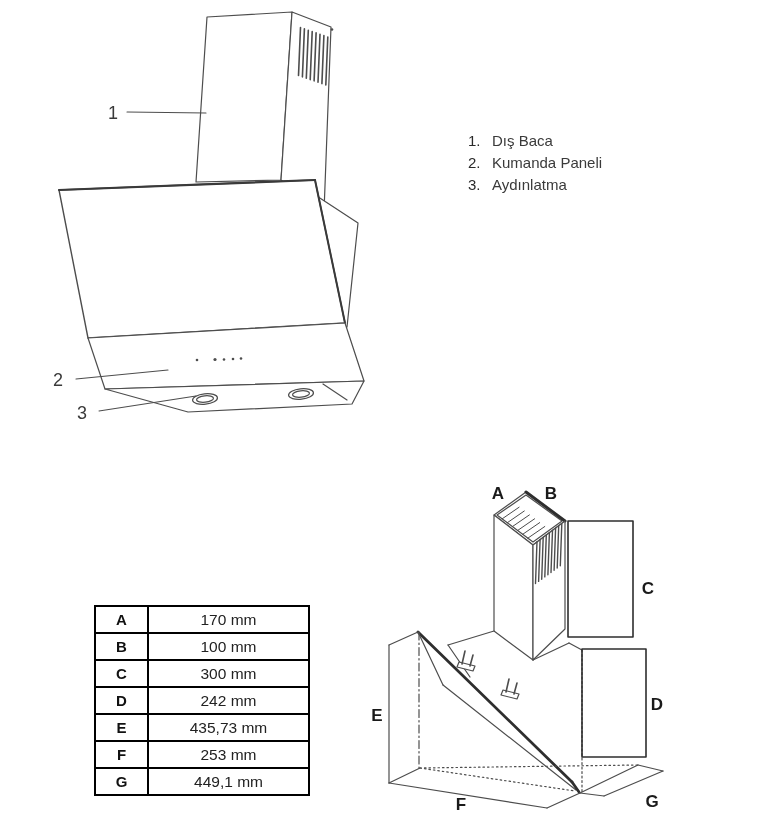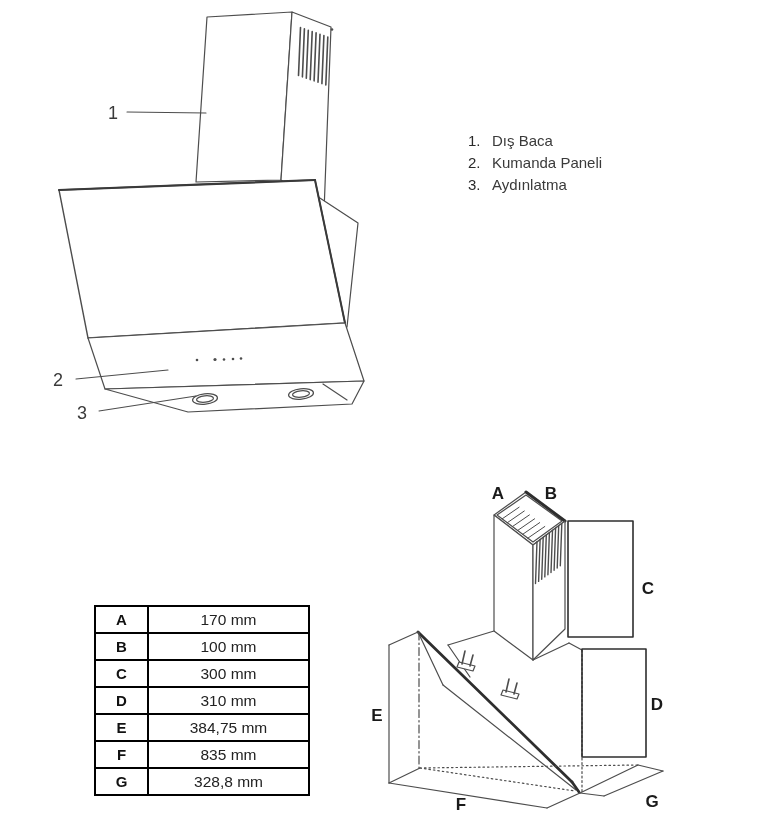--- a/index.html
+++ b/index.html
@@ -206,30 +206,30 @@
       <tr>
         <td class="key">B</td>
         <td class="val">100 mm</td>
       </tr>
       <tr>
         <td class="key">C</td>
         <td class="val">300 mm</td>
       </tr>
       <tr>
         <td class="key">D</td>
-        <td class="val">310 mm</td>
+        <td class="val">242 mm</td>
       </tr>
       <tr>
         <td class="key">E</td>
-        <td class="val">384,75 mm</td>
+        <td class="val">435,73 mm</td>
       </tr>
       <tr>
         <td class="key">F</td>
-        <td class="val">835 mm</td>
+        <td class="val">253 mm</td>
       </tr>
       <tr>
         <td class="key">G</td>
-        <td class="val">328,8 mm</td>
+        <td class="val">449,1 mm</td>
       </tr>
     </tbody>
   </table>
 
 </div>
 
 </body></html>

